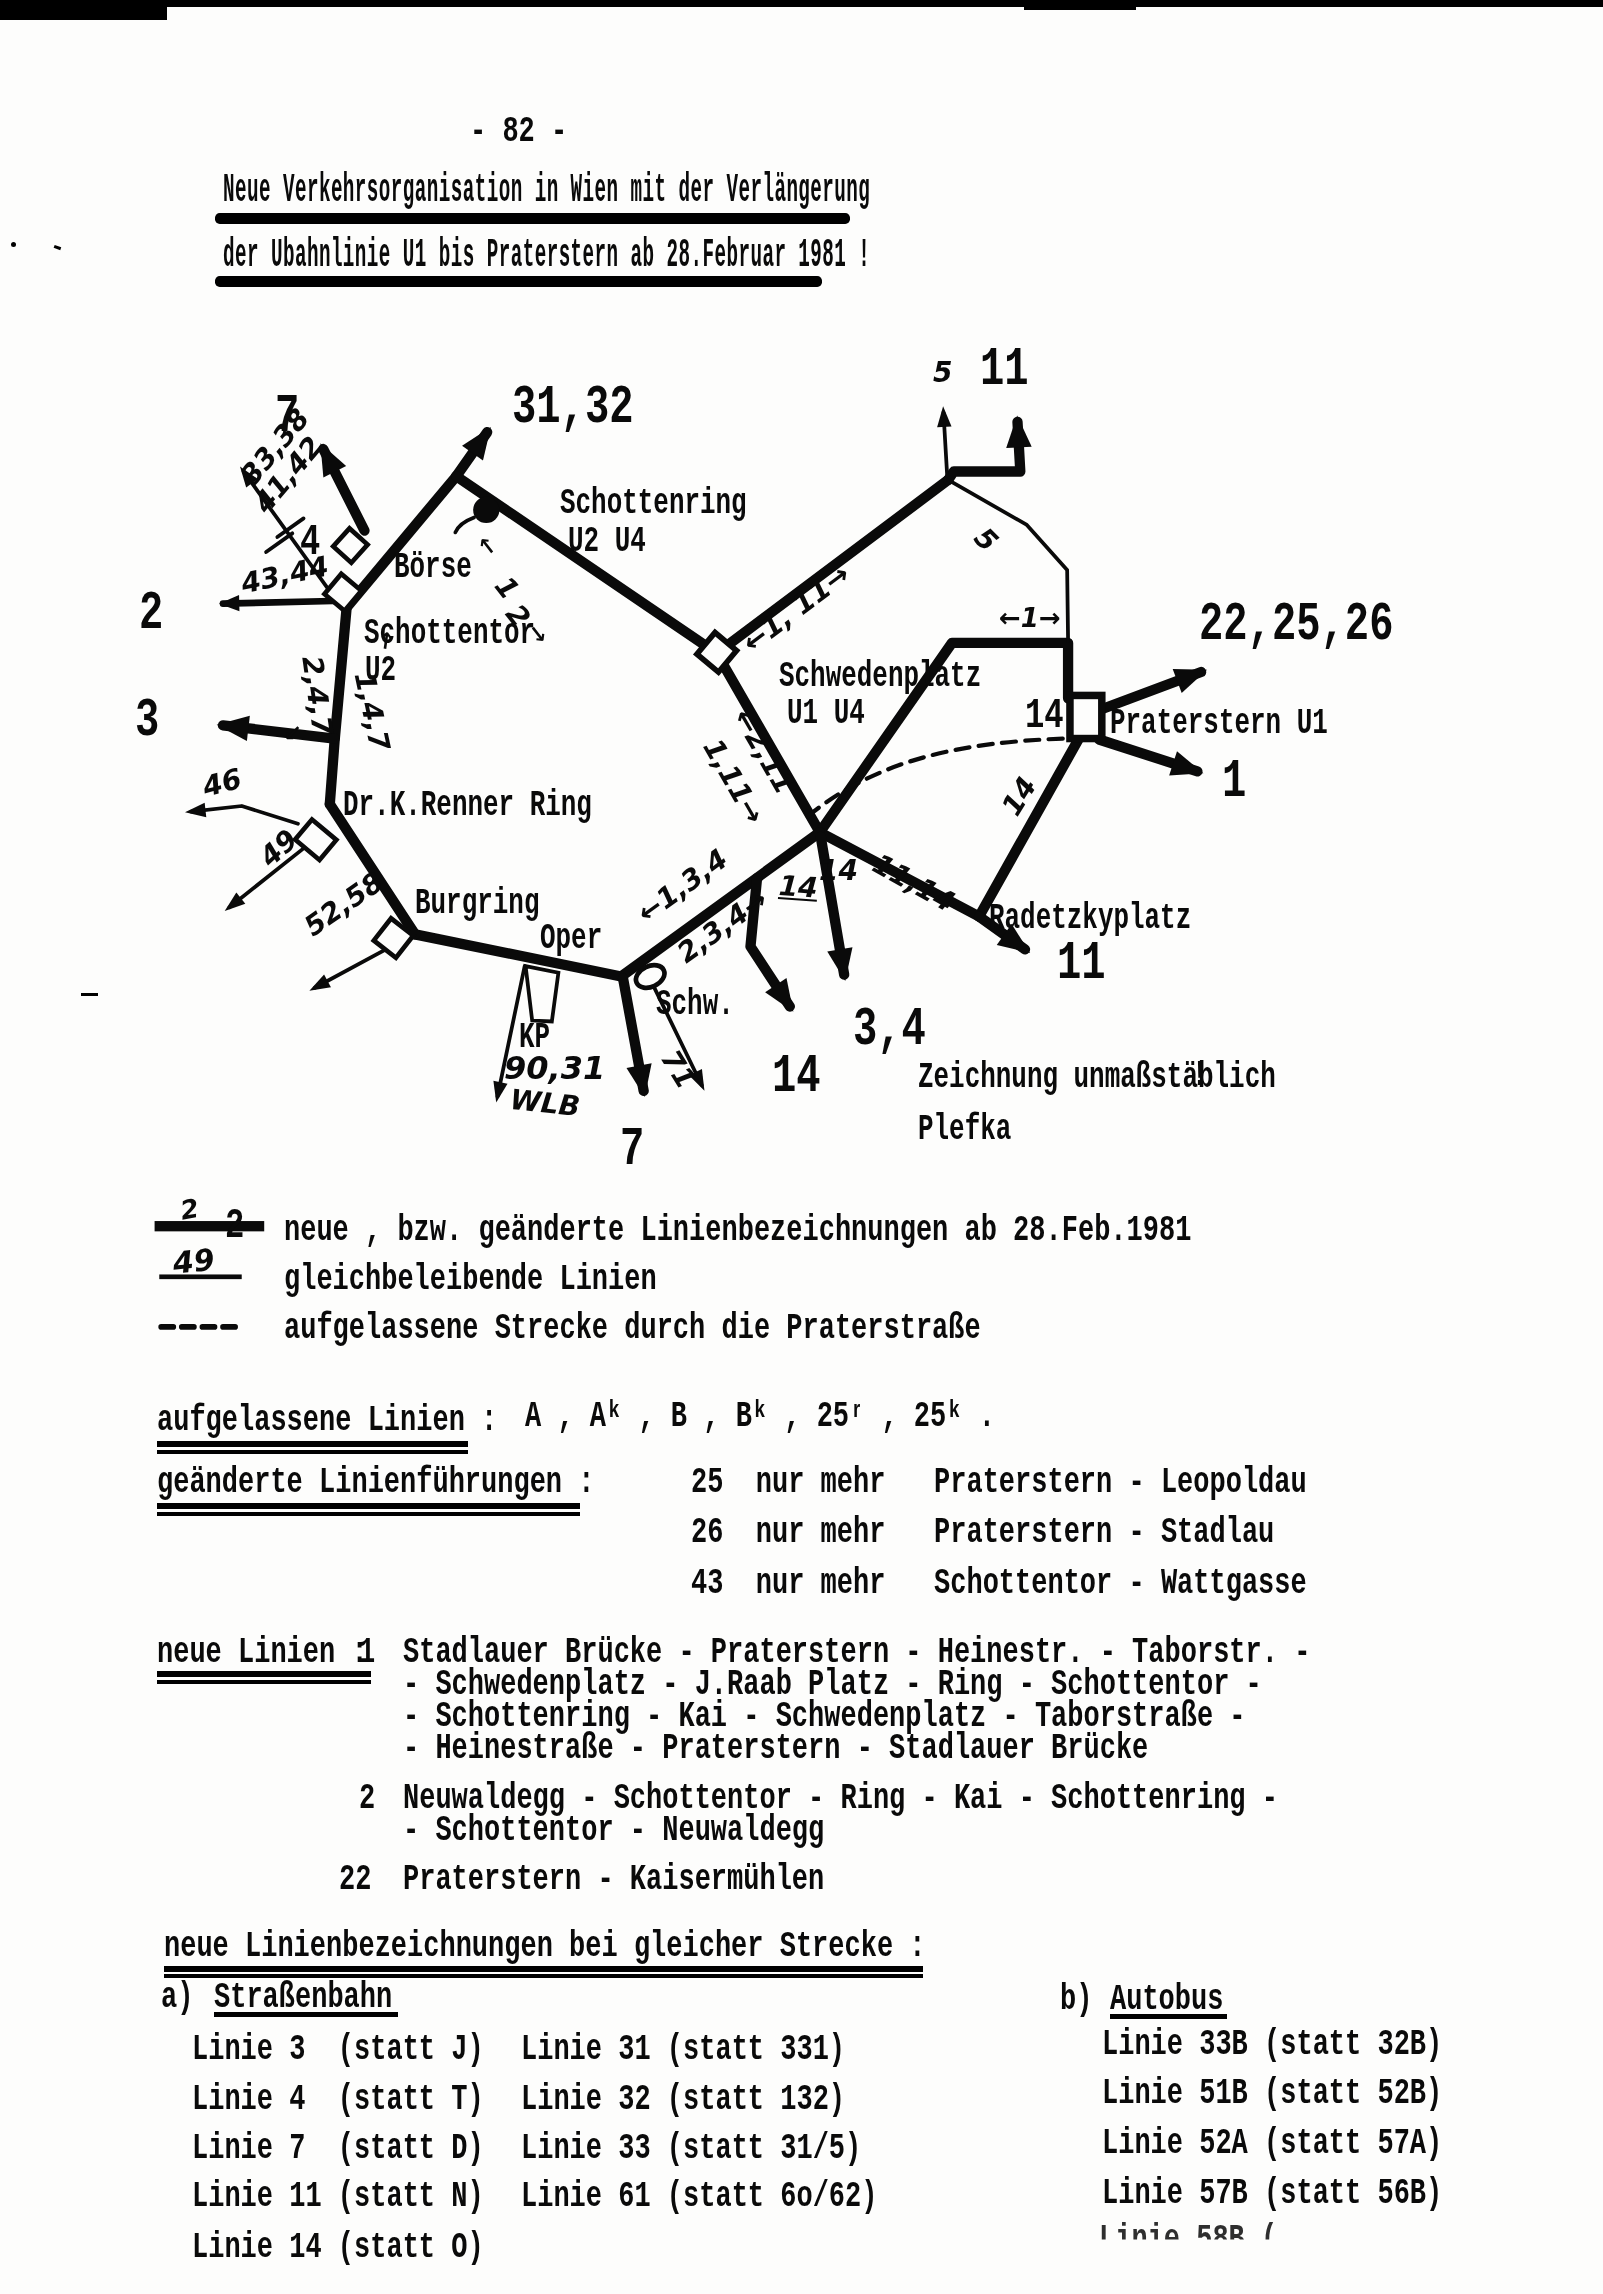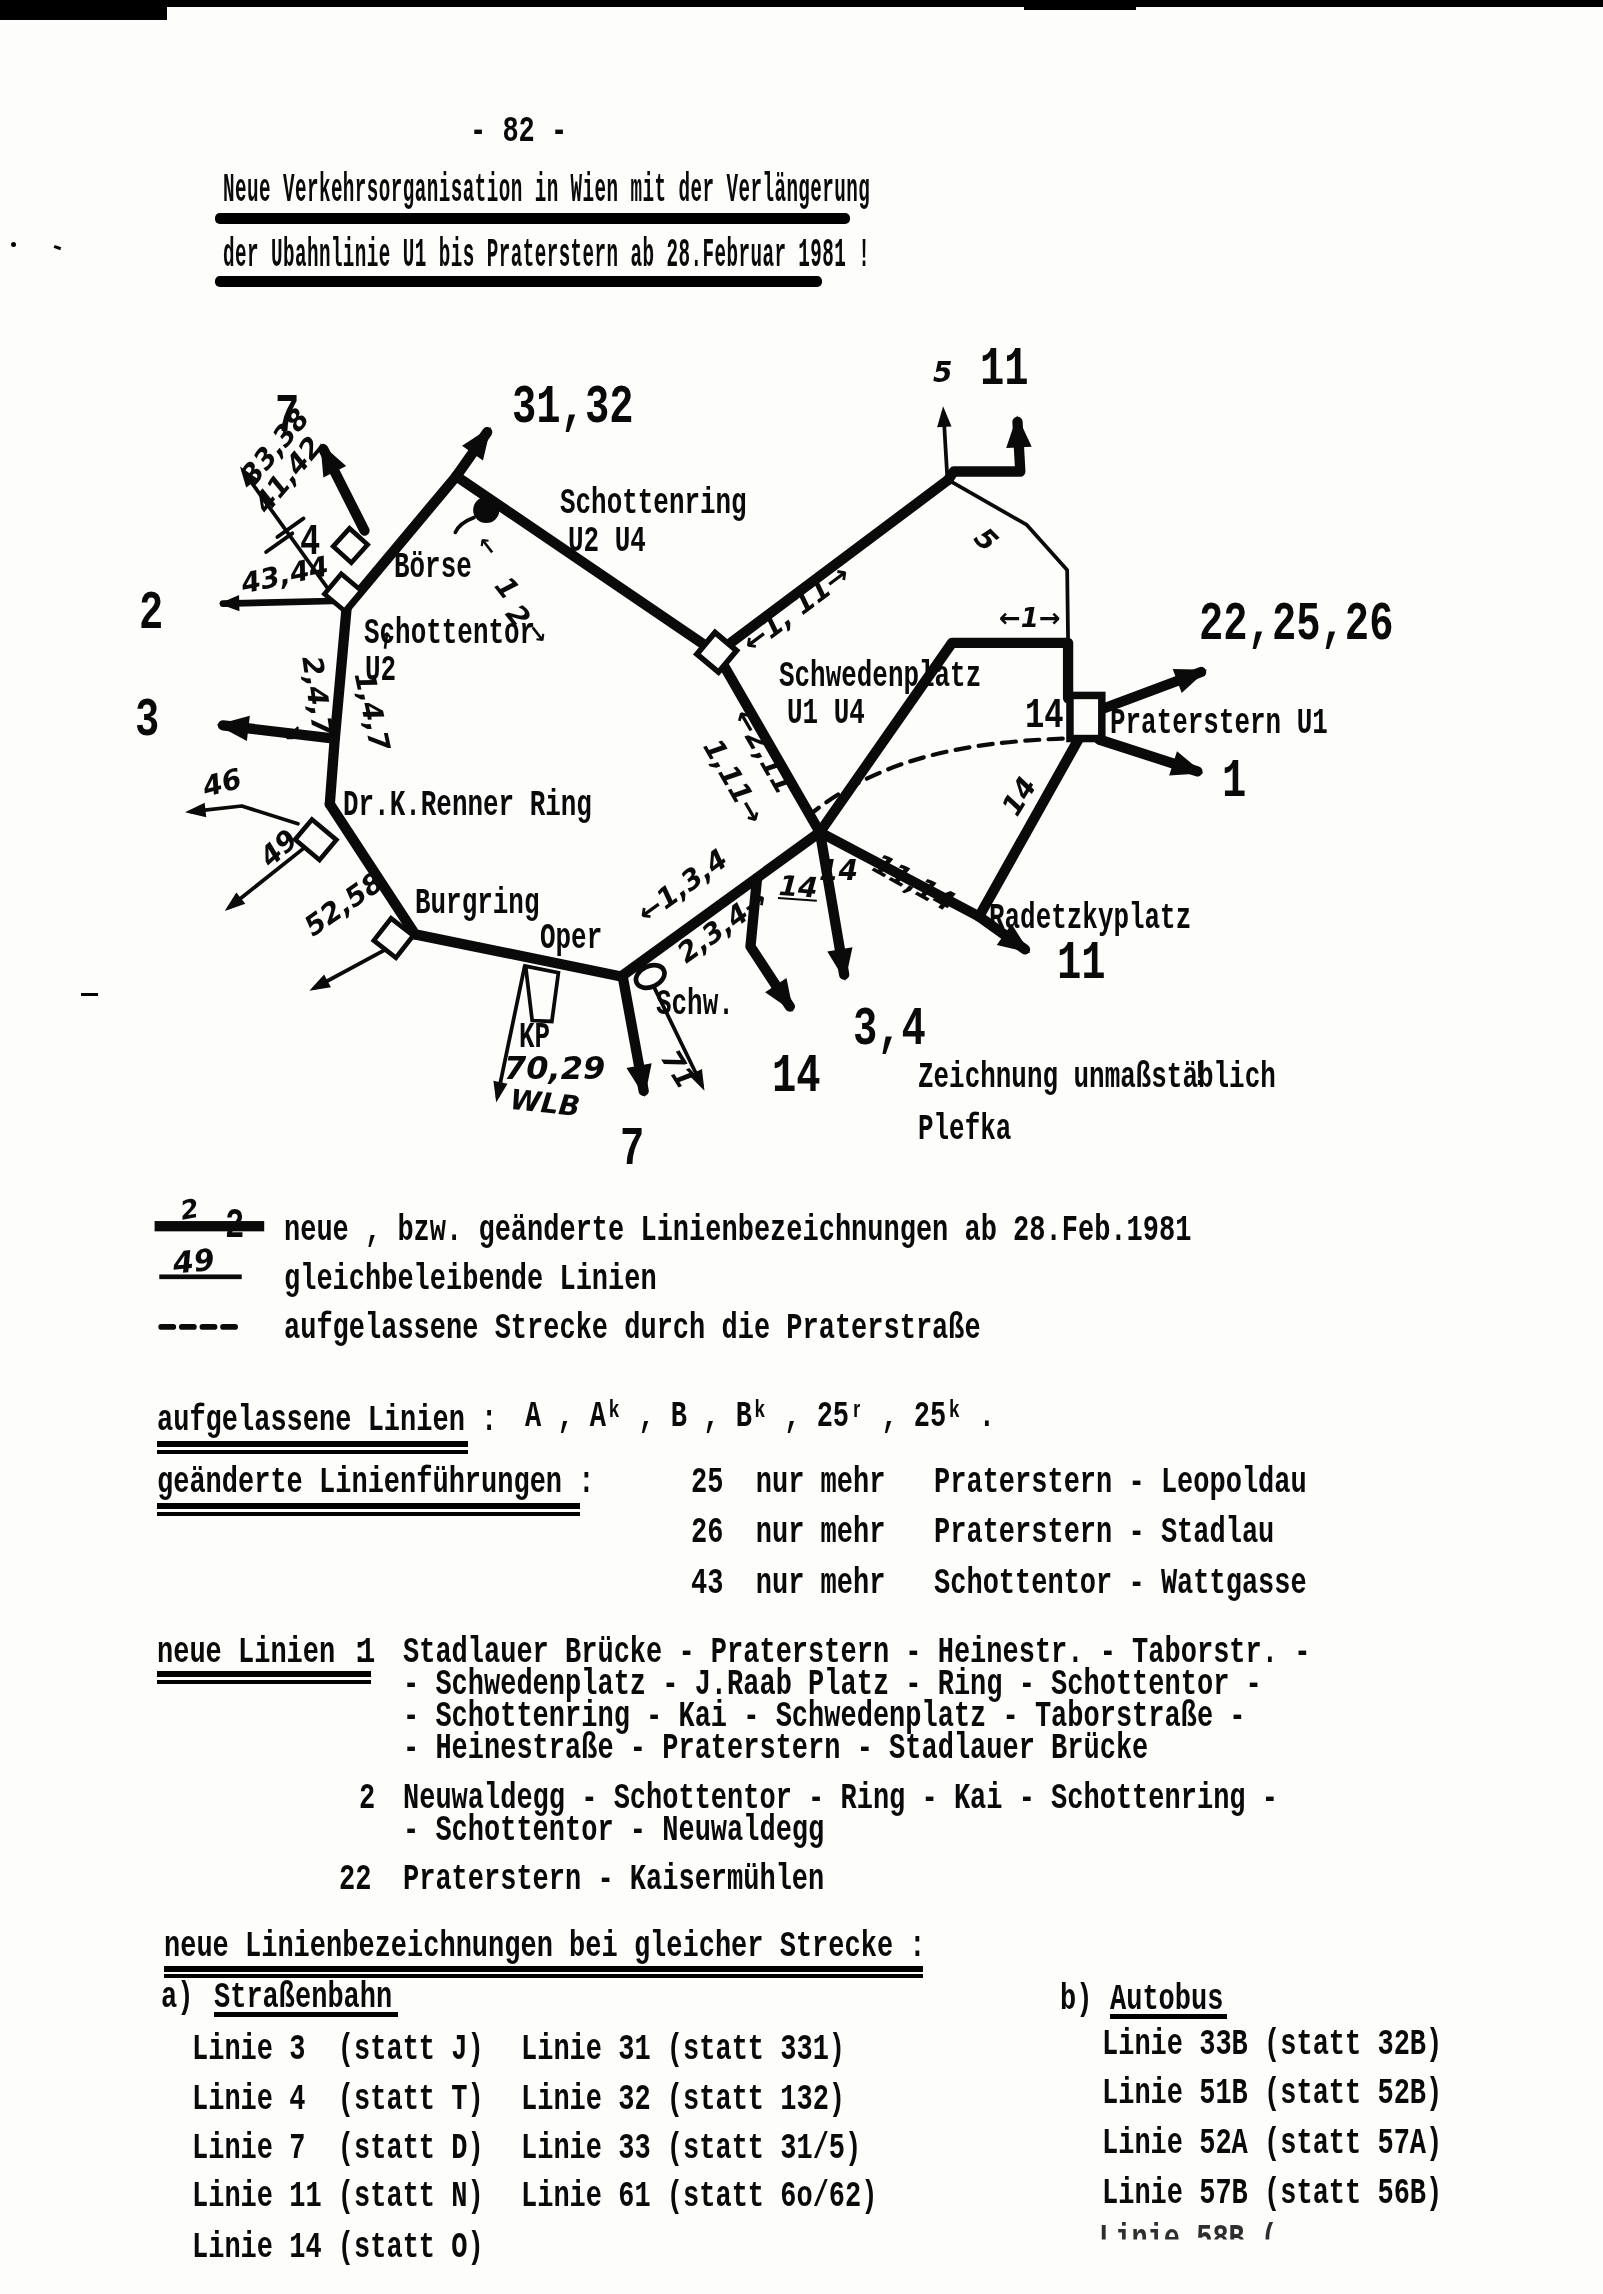--- a/index.html
+++ b/index.html
@@ -141,21 +141,21 @@
 <div class="px h" style="left:933px;top:356px;">5</div>
 <div class="px h" style="left:991px;top:521px;transform:rotate(45deg);">5</div>
 <div class="px h" style="left:999px;top:603px;font-size:26px;">←1→</div>
 <div class="px h" style="left:995px;top:804px;transform:rotate(-58deg);">14</div>
 <div class="px h" style="left:883px;top:847px;transform:rotate(29deg);">11,14</div>
 <div class="px h" style="left:780px;top:869px;transform:rotate(4deg);text-decoration:underline;">14</div>
 <div class="px h" style="left:819px;top:854px;">14</div>
 <div class="px h" style="left:631px;top:903px;transform:rotate(-36deg);">←1,3,4</div>
 <div class="px h" style="left:671px;top:943px;transform:rotate(-36deg);">2,3,4→</div>
 <div class="px h" style="left:682px;top:1044px;transform:rotate(58deg);">71</div>
-<div class="px h" style="left:504px;top:1049px;font-size:32px;">70,29</div>
+<div class="px h" style="left:504px;top:1049px;font-size:32px;">90,31</div>
 <div class="px h" style="left:512px;top:1083px;transform:rotate(6deg);">WLB</div>
 <div class="px h" style="left:199px;top:772px;transform:rotate(-15deg);">46</div>
 <div class="px h" style="left:253px;top:849px;transform:rotate(-42deg);">49</div>
 <div class="px h" style="left:298px;top:916px;transform:rotate(-35deg);">52,58</div>
 <div class="px h" style="left:309px;top:736px;transform:rotate(135deg);font-size:22.5px;">→</div>
 <div class="px h" style="left:371px;top:648px;transform:rotate(-82deg);font-size:22.5px;">→</div>
 
 <div class="px h" style="left:178px;top:1196px;transform:rotate(-10deg);font-size:26px;">2</div>
 <div class="px n" style="left:225px;top:1201px;font-size:43px;">2</div>
 <div class="px t" style="left:284px;top:1210px;">neue , bzw. geänderte Linienbezeichnungen ab 28.Feb.1981</div>

